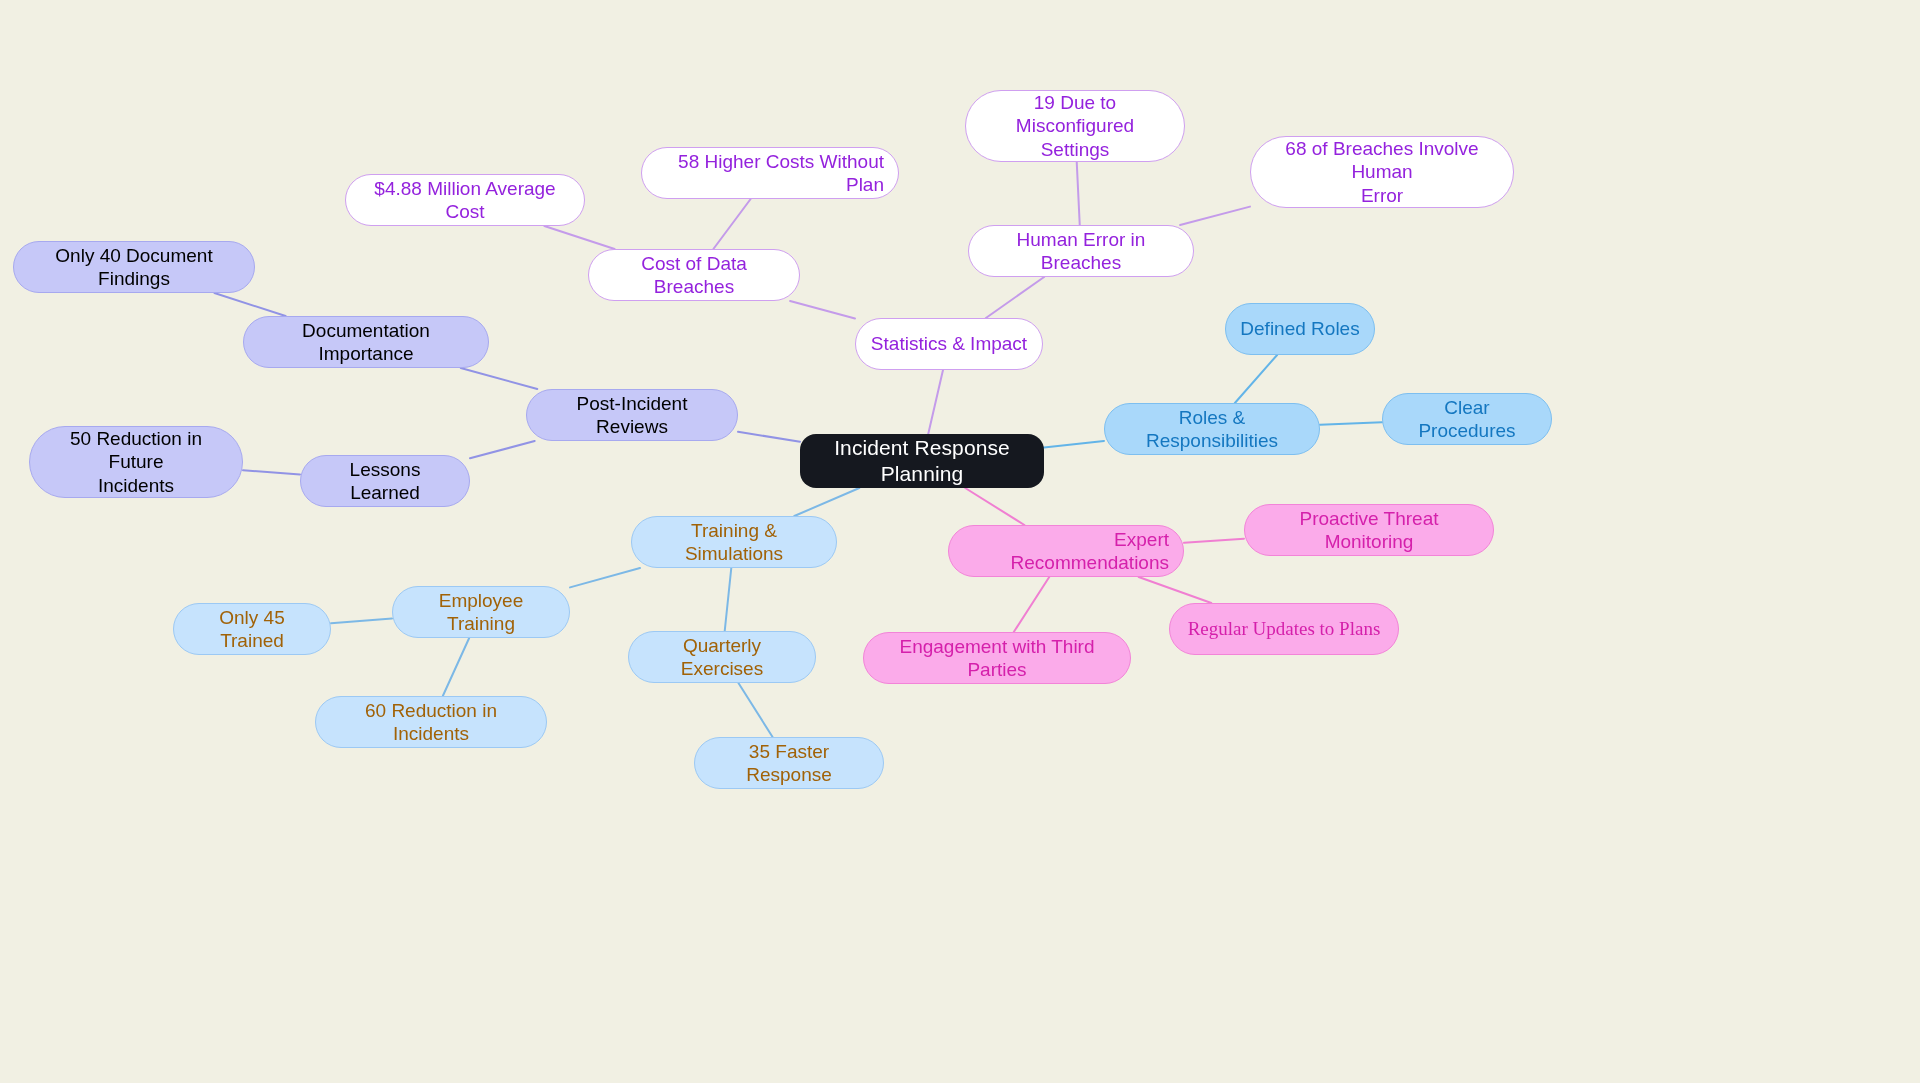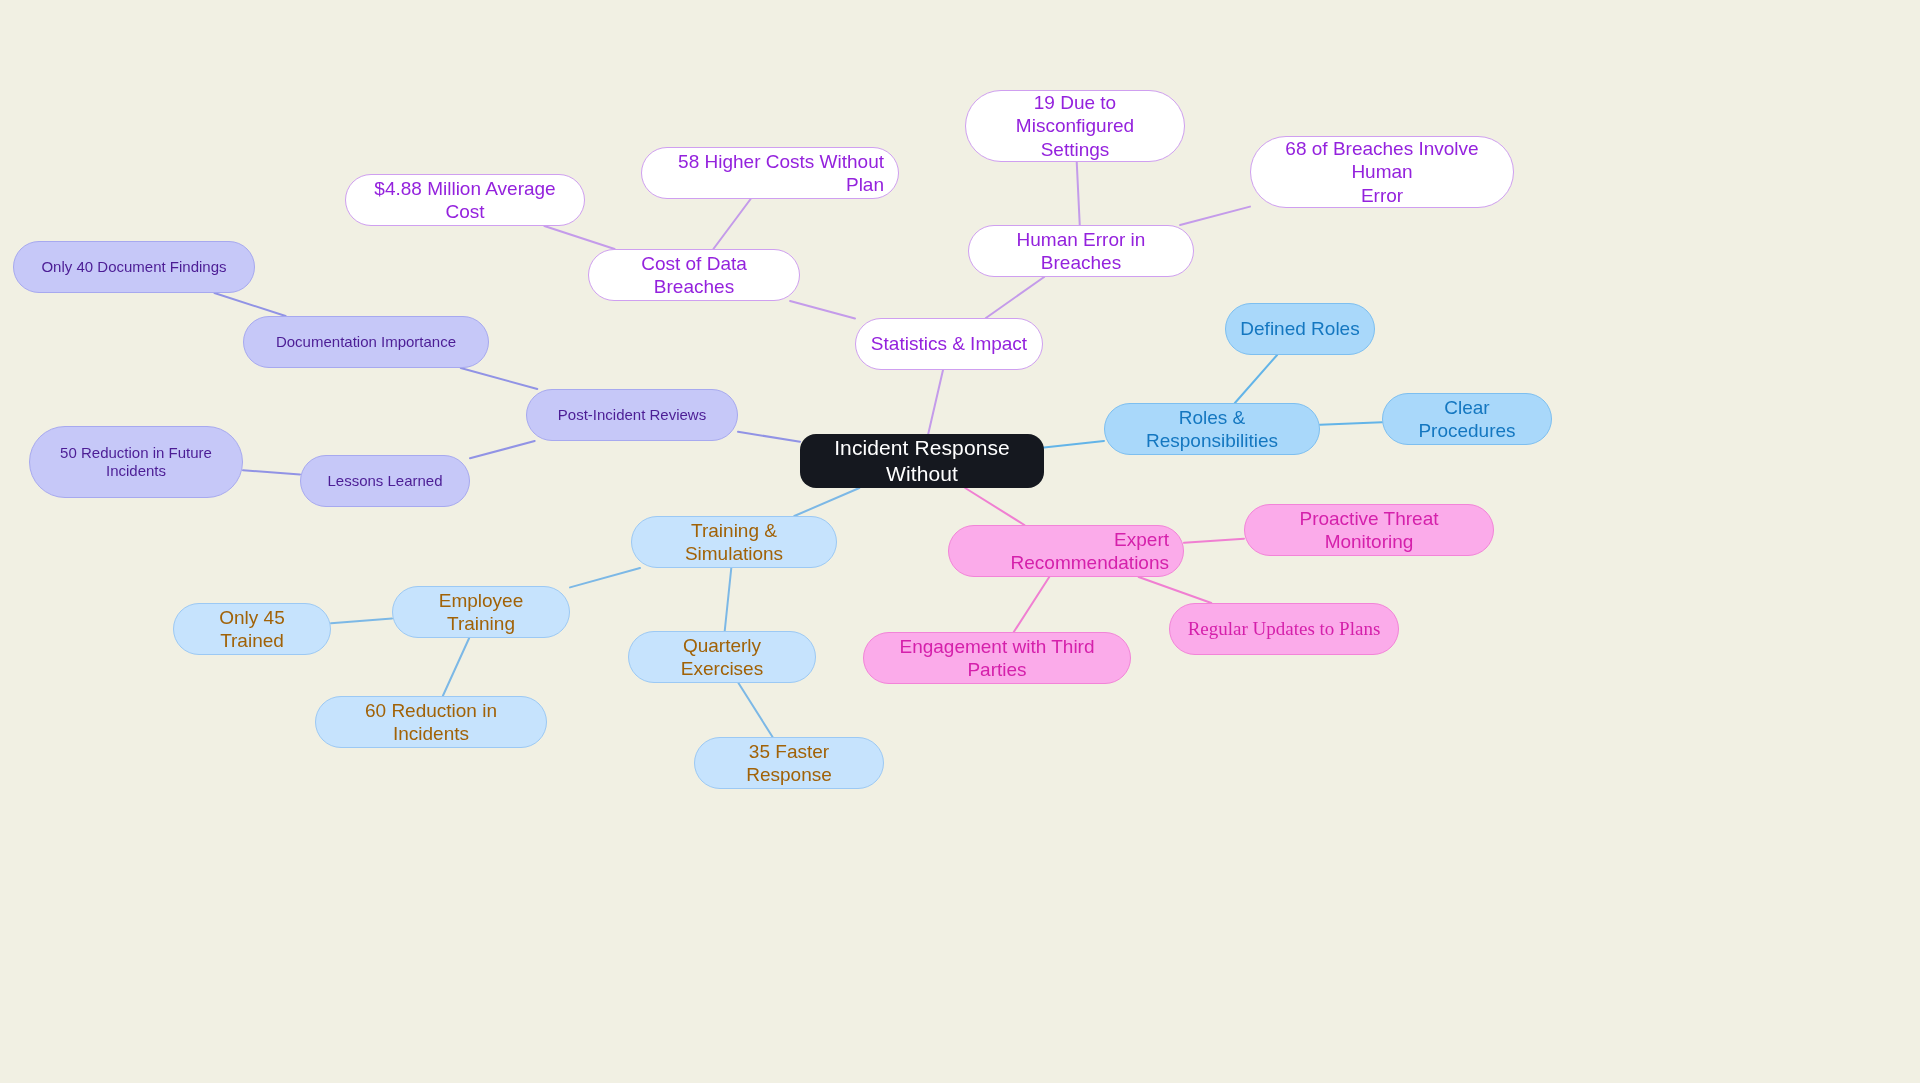--- a/index.html
+++ b/index.html
@@ -40,22 +40,22 @@
     border-radius: 16px;
     border: none;
     color: #ffffff;
     background: #15181f;
     font-size: 21px;
     letter-spacing: .1px;
   }
   .node.lavender {
     background: #c6c8f8;
     border-color: #a7a9ef;
-    color: #4c1d95;
-    font-size: 15px;
+    color: #000000;
+    font-size: 19px;
   }
   .node.violet {
     background: #ffffff;
     border-color: #cf9ff0;
     color: #9422dd;
     font-size: 19px;
   }
   .node.blue {
     background: #a9d8fa;
     border-color: #7dbff0;
@@ -100,21 +100,21 @@
       <line x1="469.1818181818182" y1="638" x2="442.8181818181818" y2="696" stroke="#7cb8e6" stroke-width="2" stroke-linecap="round"></line>
       <line x1="731.2869565217392" y1="568" x2="724.7130434782608" y2="631" stroke="#7cb8e6" stroke-width="2" stroke-linecap="round"></line>
       <line x1="738.433962264151" y1="683" x2="772.566037735849" y2="737" stroke="#7cb8e6" stroke-width="2" stroke-linecap="round"></line>
       <line x1="800" y1="441.64827586206894" x2="738" y2="431.8137931034483" stroke="#9193e5" stroke-width="2" stroke-linecap="round"></line>
       <line x1="537.2602739726027" y1="389" x2="460.73972602739724" y2="368" stroke="#9193e5" stroke-width="2" stroke-linecap="round"></line>
       <line x1="285.5733333333333" y1="316" x2="214.42666666666668" y2="293" stroke="#9193e5" stroke-width="2" stroke-linecap="round"></line>
       <line x1="534.6969696969697" y1="441" x2="470" y2="458.2874493927126" stroke="#9193e5" stroke-width="2" stroke-linecap="round"></line>
       <line x1="300" y1="474.5140562248996" x2="243" y2="470.16465863453817" stroke="#9193e5" stroke-width="2" stroke-linecap="round"></line>
     </svg>
   <div id="nodes-layer">
-      <div class="node root" style="left: 922px; top: 461px; width: 244px; height: 54px;">Incident Response Without</div>
+      <div class="node root" style="left: 922px; top: 461px; width: 244px; height: 54px;">Incident Response Planning</div>
       <div class="node violet" style="left: 949px; top: 344px; width: 188px; height: 52px;">Statistics &amp; Impact</div>
       <div class="node violet" style="left: 694px; top: 275px; width: 212px; height: 52px;">Cost of Data Breaches</div>
       <div class="node violet" style="left: 465px; top: 200px; width: 240px; height: 52px;">$4.88 Million Average Cost</div>
       <div class="node violet" style="left: 770px; top: 173px; width: 258px; height: 52px; text-align: right;">58 Higher Costs Without Plan</div>
       <div class="node violet" style="left: 1081px; top: 251px; width: 226px; height: 52px; text-align: center;">Human Error in Breaches</div>
       <div class="node violet" style="left: 1075px; top: 126px; width: 220px; height: 72px;">19 Due to Misconfigured
 Settings</div>
       <div class="node violet" style="left: 1382px; top: 172px; width: 264px; height: 72px;">68 of Breaches Involve Human
 Error</div>
       <div class="node blue" style="left: 1212px; top: 429px; width: 216px; height: 52px;">Roles &amp; Responsibilities</div>

